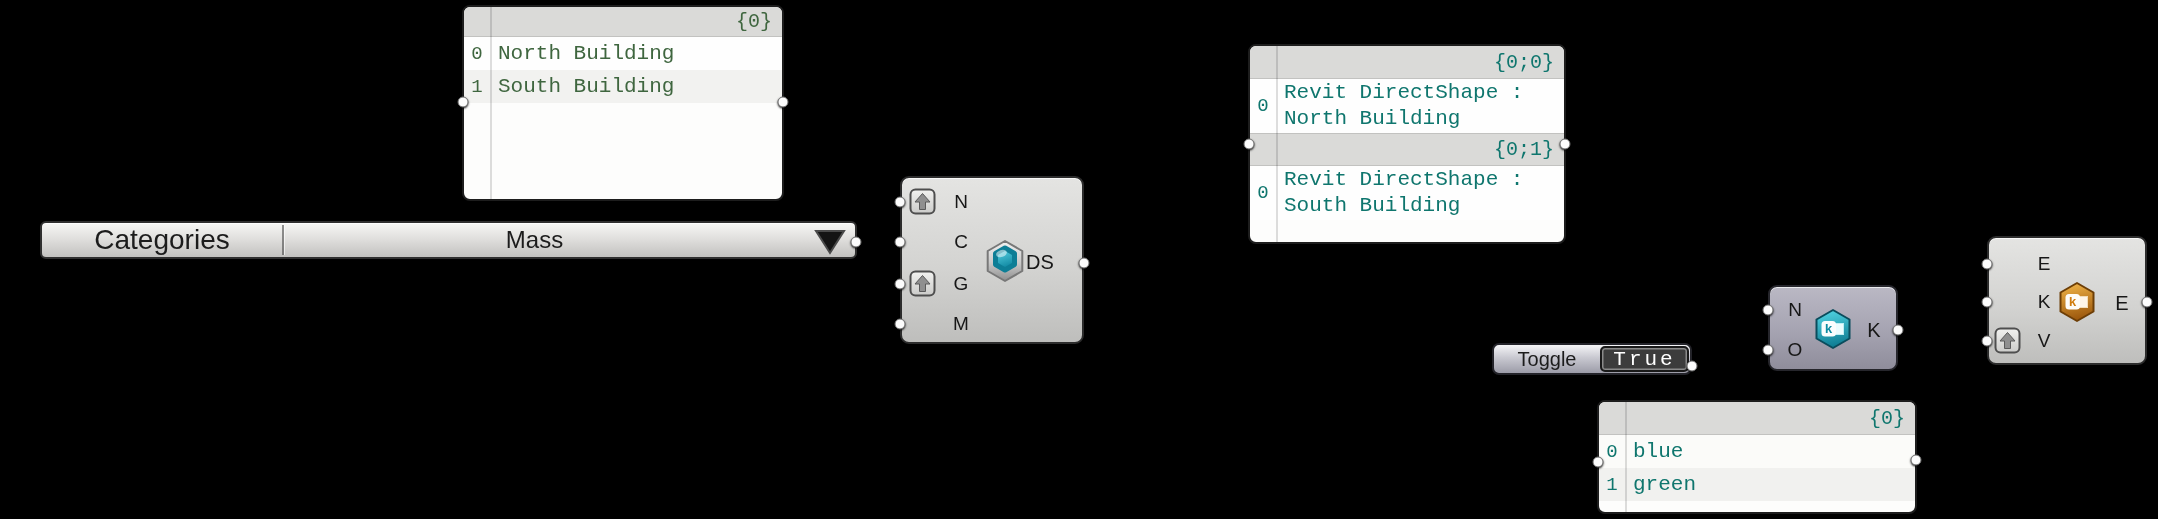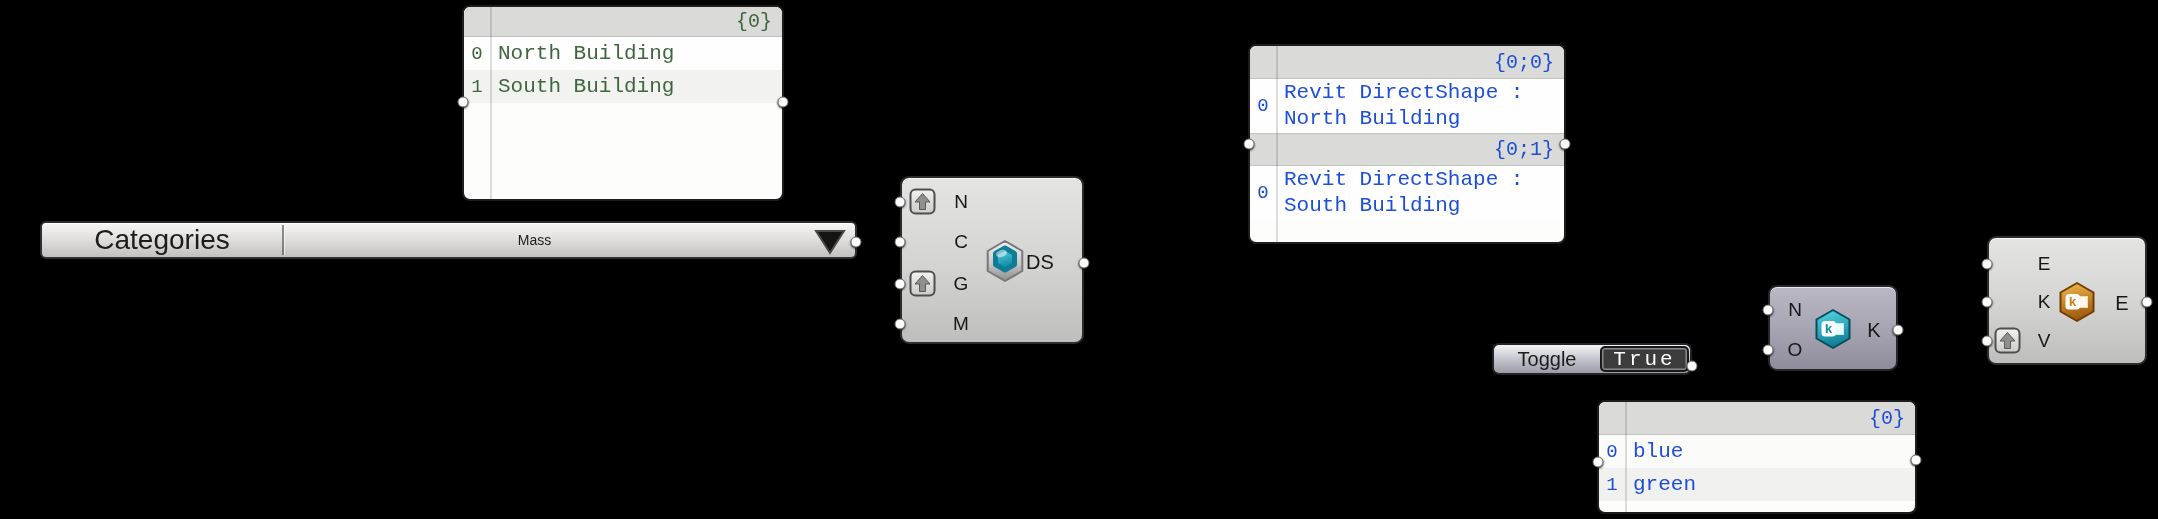--- a/index.html
+++ b/index.html
@@ -18,21 +18,21 @@
             background:#fdfdfc;overflow:visible;font-family:"Liberation Mono",monospace;}
   .gh-panel .inner{position:absolute;inset:0;border-radius:6px;overflow:hidden;}
   .p-hdr{position:absolute;left:0;right:0;background:#dadad8;border-bottom:1px solid #c2c2c0;
          display:flex;align-items:center;justify-content:flex-end;padding-right:10px;
          box-sizing:border-box;font-size:20px;}
   .p-row{position:absolute;left:0;right:0;display:flex;align-items:center;font-size:21px;}
   .p-row .idx{flex:0 0 26px;text-align:center;font-size:19px;}
   .p-row .txt{padding-left:8px;white-space:pre-line;line-height:26px;}
   .vline{position:absolute;top:0;bottom:0;left:26px;width:1.5px;background:rgba(0,0,0,.13);}
   .green-text{color:#3f663f;}
-  .gray-text{color:#1d4ed8;}
+  .gray-text{color:#0f766e;}
 
   
   .port{position:absolute;width:11px;height:11px;border-radius:50%;background:#fcfcfc;
         border:1px solid #6e6e6e;box-sizing:border-box;transform:translate(-50%,-50%);
         box-shadow:0 1px 2px rgba(0,0,0,.8);}
 
   
   .io-label{position:absolute;width:30px;text-align:center;font-size:19px;color:#171717;
             transform:translateY(-50%);}
   .out-label{position:absolute;text-align:center;font-size:20px;color:#171717;
@@ -43,21 +43,21 @@
 
   
   .vlist{position:absolute;box-sizing:border-box;border:2px solid #2f2f2f;border-radius:6px;
          background:linear-gradient(180deg,#f7f7f5 0%,#dedddb 50%,#c2c1bf 100%);
          box-shadow:inset 0 1px 0 rgba(255,255,255,.8);}
   .vlist .name{position:absolute;left:0;top:0;bottom:0;width:240px;display:flex;
                align-items:center;justify-content:center;font-size:28px;color:#1c1c1c;}
   .vlist .divider{position:absolute;left:240px;top:2px;bottom:2px;width:2px;
                background:rgba(60,60,60,.55);box-shadow:1px 0 0 rgba(255,255,255,.6);}
   .vlist .sel{position:absolute;left:242px;top:0;bottom:0;right:70px;display:flex;
-               align-items:center;justify-content:center;font-size:14px;color:#1c1c1c;}
+               align-items:center;justify-content:center;font-size:24px;color:#1c1c1c;}
   .vlist .tri{position:absolute;right:8px;top:5px;}
 
   
   .toggle{position:absolute;box-sizing:border-box;border:2px solid #232329;border-radius:7px;
           background:linear-gradient(180deg,#f5f5f7 0%,#c9c9d1 45%,#9c9ca8 100%);}
   .toggle .tlabel{position:absolute;left:0;top:0;bottom:0;width:106px;display:flex;
           align-items:center;justify-content:center;font-size:20px;color:#1c1c1c;}
   .toggle .tval{position:absolute;left:106px;top:1px;bottom:1px;right:1px;background:#3c3c3c;
           border:2px solid #191919;border-radius:5px;box-shadow:inset 0 0 0 1.5px #8a8a8a;
           display:flex;align-items:center;justify-content:center;

